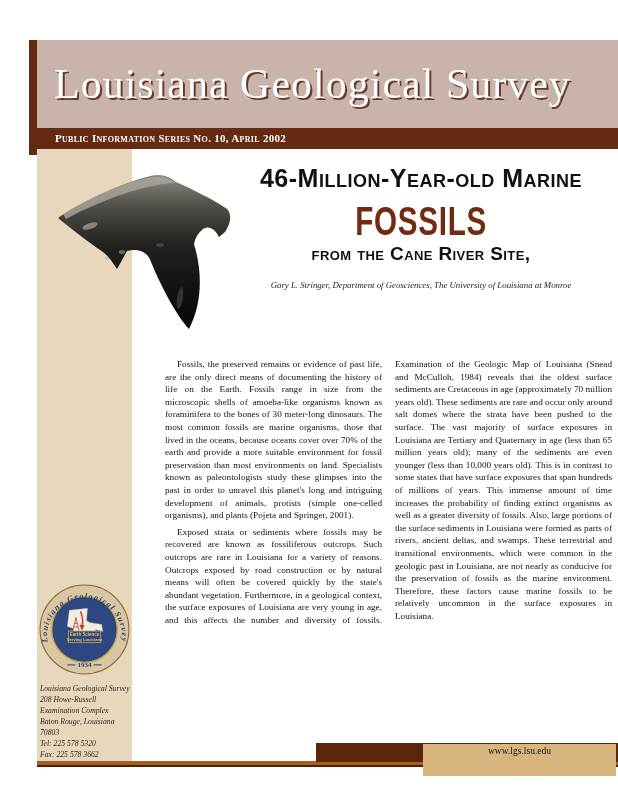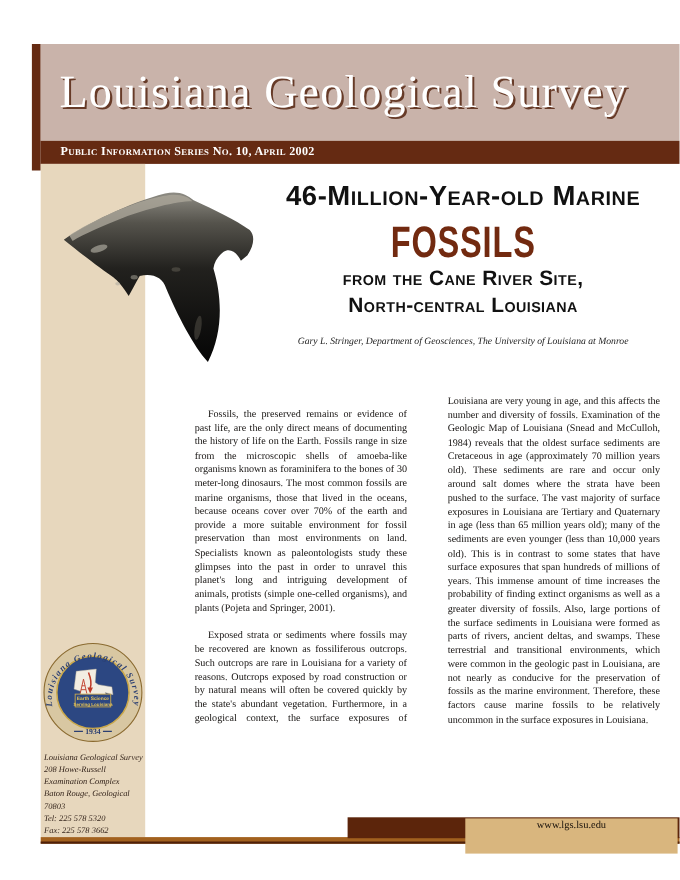--- a/index.html
+++ b/index.html
@@ -48,21 +48,21 @@
   .t3{font-size:19px;line-height:25px;font-weight:bold;font-variant:small-caps;
       letter-spacing:.4px;}
   .byline{margin-top:14px;font-family:"Liberation Serif",serif;font-style:italic;
       font-size:8.8px;color:#222222;}
 
   
   .body-cols{position:absolute;left:165px;top:358px;width:447px;height:348px;
       column-count:2;column-gap:13px;text-align:justify;
       font-size:9.2px;line-height:12.6px;color:#151210;
       font-family:"Liberation Serif",serif;}
-  .body-cols p{margin:12px;text-indent:12px;}
+  .body-cols p{margin:0;text-indent:12px;}
   .body-cols p + p{margin-top:4px;}
 
   
   .footer-rule{position:absolute;left:37px;top:761px;width:581px;height:4px;
       background:var(--footer-rule,#a2611e);border-bottom:2px solid #4f2009;z-index:1;}
   .footer-block{position:absolute;left:316px;top:743px;width:302px;height:19px;
       background:var(--footer-block,#5c250b);z-index:2;}
   .link-box{position:absolute;left:423px;top:744px;width:193px;height:32px;
       background:var(--link-box-bg,#d9b67e);z-index:3;text-align:center;
       font-size:9.5px;line-height:14px;font-family:"Liberation Serif",serif;color:#17100a;
@@ -139,33 +139,32 @@
     <text x="45" y="56.8" text-anchor="middle" font-size="4.1" font-weight="bold" fill="#e6c355" font-family="Liberation Sans,sans-serif">Serving Louisiana</text>
     <line x1="28" y1="80" x2="36" y2="80" stroke="#2b3f72" stroke-width="1"></line>
     <line x1="54" y1="80" x2="62" y2="80" stroke="#2b3f72" stroke-width="1"></line>
     <text x="45" y="82.5" text-anchor="middle" font-size="7" font-weight="bold" fill="#2b3f72" font-family="Liberation Serif,serif">1934</text>
   </svg>
 
   <div class="address">
       <div>Louisiana Geological Survey</div>
       <div>208 Howe-Russell</div>
       <div>Examination Complex</div>
-      <div>Baton Rouge, Geological</div>
+      <div>Baton Rouge, Louisiana</div>
       <div>70803</div>
       <div>Tel: 225 578 5320</div>
       <div>Fax: 225 578 3662</div>
     </div>
 
   <div class="title-block">
     <div class="t1">46-Million-Year-old Marine</div>
     <div class="t-fossils">
       <span class="squeeze">FOSSILS</span>
     </div>
     <div class="t2">from the Cane River Site,</div>
-    <div class="t3">North-central Louisiana</div>
     <div class="byline">Gary L. Stringer, Department of Geosciences, The University of Louisiana at Monroe</div>
   </div>
 
   <div class="body-cols">
       <p>Fossils, the preserved remains or evidence of past life, are the only direct means of documenting the history of life on the Earth. Fossils range in size from the microscopic shells of amoeba-like organisms known as foraminifera to the bones of 30 meter-long dinosaurs. The most common fossils are marine organisms, those that lived in the oceans, because oceans cover over 70% of the earth and provide a more suitable environment for fossil preservation than most environments on land. Specialists known as paleontologists study these glimpses into the past in order to unravel this planet's long and intriguing development of animals, protists (simple one-celled organisms), and plants (Pojeta and Springer, 2001).</p>
       <p>Exposed strata or sediments where fossils may be recovered are known as fossiliferous outcrops. Such outcrops are rare in Louisiana for a variety of reasons. Outcrops exposed by road construction or by natural means will often be covered quickly by the state's abundant vegetation. Furthermore, in a geological context, the surface exposures of Louisiana are very young in age, and this affects the number and diversity of fossils. Examination of the Geologic Map of Louisiana (Snead and McCulloh, 1984) reveals that the oldest surface sediments are Cretaceous in age (approximately 70 million years old). These sediments are rare and occur only around salt domes where the strata have been pushed to the surface. The vast majority of surface exposures in Louisiana are Tertiary and Quaternary in age (less than 65 million years old); many of the sediments are even younger (less than 10,000 years old). This is in contrast to some states that have surface exposures that span hundreds of millions of years. This immense amount of time increases the probability of finding extinct organisms as well as a greater diversity of fossils. Also, large portions of the surface sediments in Louisiana were formed as parts of rivers, ancient deltas, and swamps. These terrestrial and transitional environments, which were common in the geologic past in Louisiana, are not nearly as conducive for the preservation of fossils as the marine environment. Therefore, these factors cause marine fossils to be relatively uncommon in the surface exposures in Louisiana.</p>
     </div>
 
   <div class="footer-rule"></div>
   <div class="footer-block"></div>

